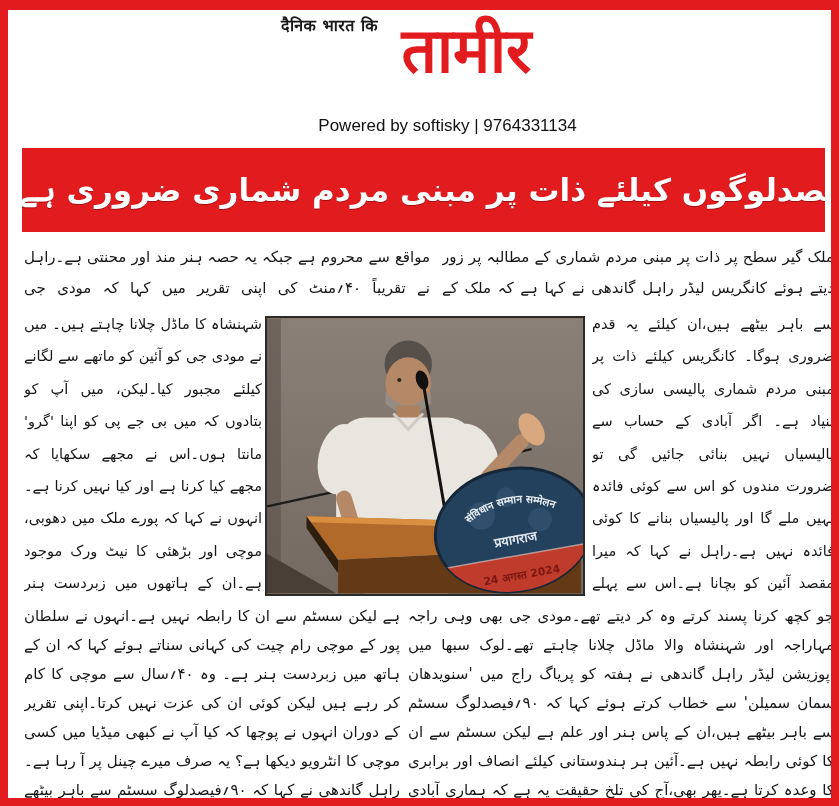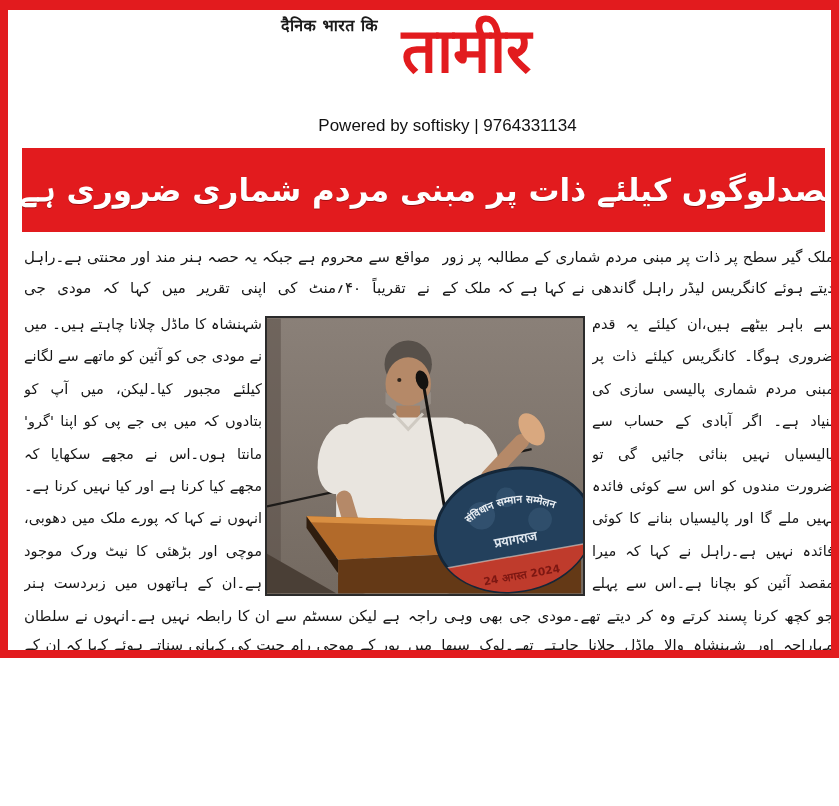--- a/index.html
+++ b/index.html
@@ -1,17 +1,17 @@
 <!DOCTYPE html>
 <html lang="ur"><head>
 <meta charset="utf-8">
 <style>
   html,body{margin:0;padding:0;background:#ffffff;}
   .page{
-    position:relative;width:839px;height:658px;box-sizing:border-box;
+    position:relative;width:839px;height:806px;box-sizing:border-box;
     background:#ffffff;overflow:hidden;
     border-left:8px solid #e21b1e;border-right:8px solid #e21b1e;
     border-bottom:8px solid #e21b1e;border-top:10px solid #e21b1e;
     font-family:"DejaVu Sans",sans-serif;
   }
   .masthead-tagline{
     position:absolute;top:4px;left:273px;font-size:16px;font-weight:bold;color:#1a1a1a;
     font-family:"DejaVu Serif",serif;letter-spacing:.5px;
   }
   .masthead-title{

